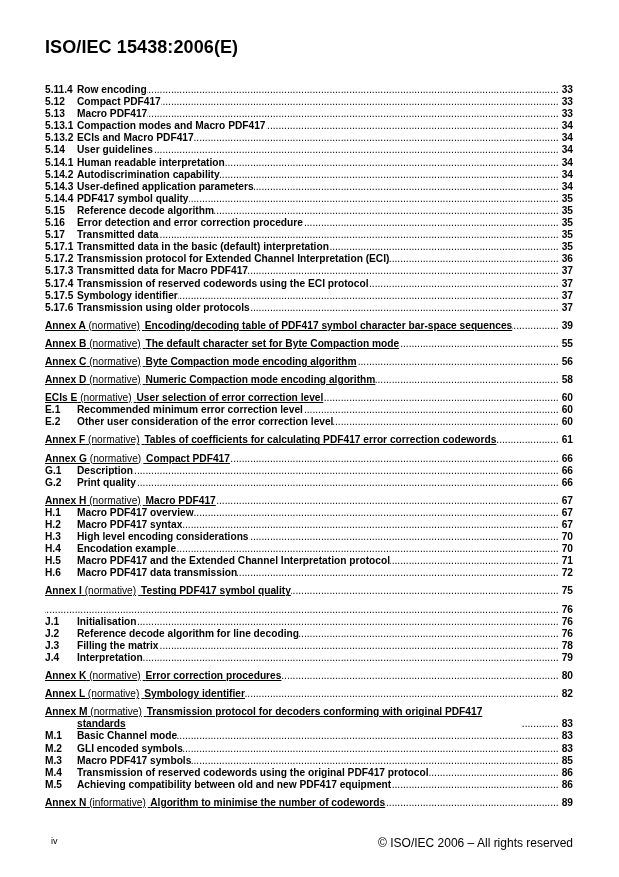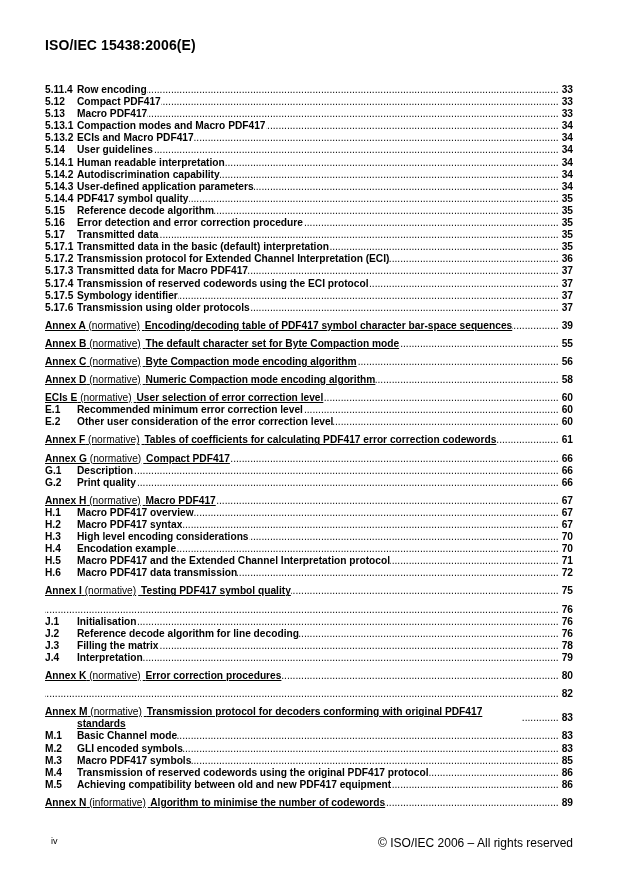--- a/index.html
+++ b/index.html
@@ -6,30 +6,30 @@
   body {
     width:619px; height:877px; position:relative; overflow:hidden;
     font-family:"Liberation Sans", sans-serif;
     color:#000000;
     -webkit-font-smoothing:antialiased;
   }
   .page { position:absolute; inset:0; background:#fff; }
 
   .header {
     position:absolute; left:45px; top:37px;
-    font-size:14px; font-weight:bold; letter-spacing:0.1px;
+    font-size:18px; font-weight:bold; letter-spacing:0.1px;
     white-space:nowrap;
   }
 
   .toc { position:absolute; left:45px; top:84px; width:528px; }
 
   .group + .group { margin-top:6px; }
 
   .row {
-    display:flex; align-items:center;
+    display:flex; align-items:flex-end;
     font-size:10.2px; line-height:12.1px; font-weight:bold;
     white-space:nowrap;
   }
 
   .num { flex:0 0 32px; }
   .ttl { flex:0 1 auto; overflow:hidden; }
 
   
   .atxt {
     flex:0 1 auto;
@@ -373,20 +373,21 @@
     <div class="group">
       <div class="row">
           <span class="atxt"><span class="lbl">Annex K</span> <span class="qual">(normative)</span> <span class="atitle">Error correction procedures</span></span>
           <span class="dots"></span>
           <span class="pg">80</span>
         </div>
     </div>
 
     <div class="group">
       <div class="row">
+          <span class="atxt"><span class="lbl">Annex L</span> <span class="qual">(normative)</span> <span class="atitle">Symbology identifier</span></span>
           <span class="dots"></span>
           <span class="pg">82</span>
         </div>
     </div>
 
     <div class="group">
       <div class="row">
           <span class="atxt"><span class="lbl">Annex M</span> <span class="qual">(normative)</span> <span class="atitle">Transmission protocol for decoders conforming with original PDF417 standards</span></span>
           <span class="dots"></span>
           <span class="pg">83</span>

